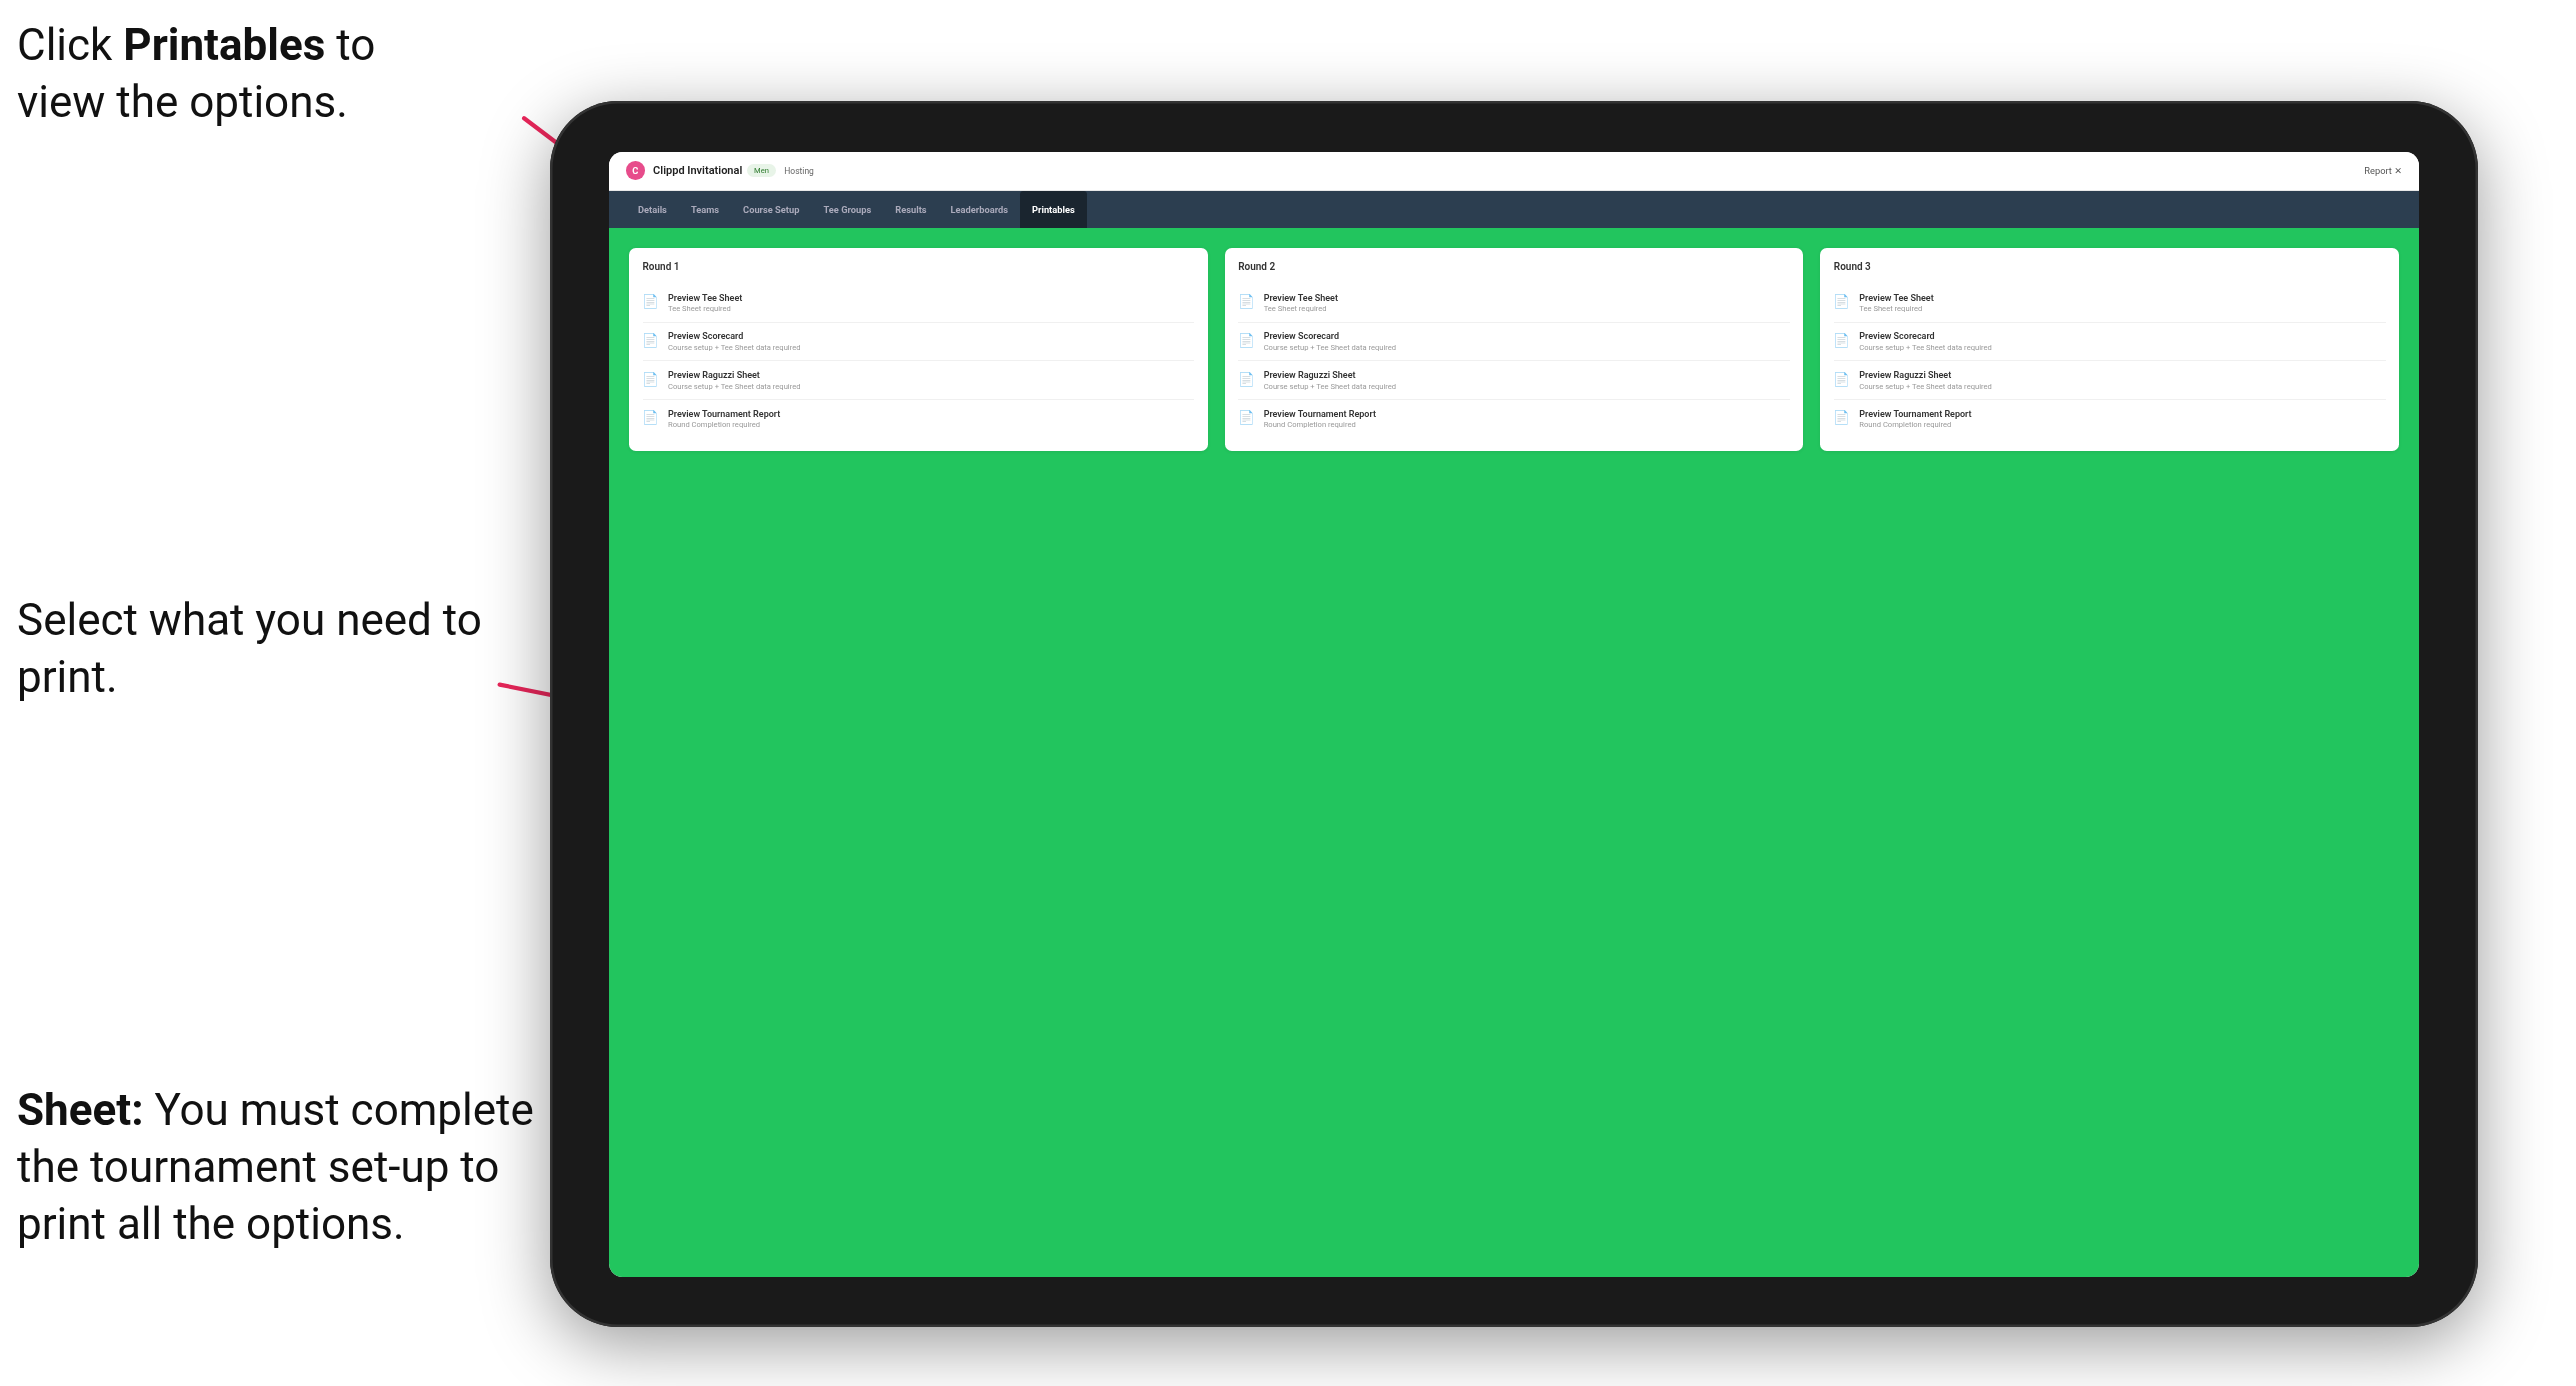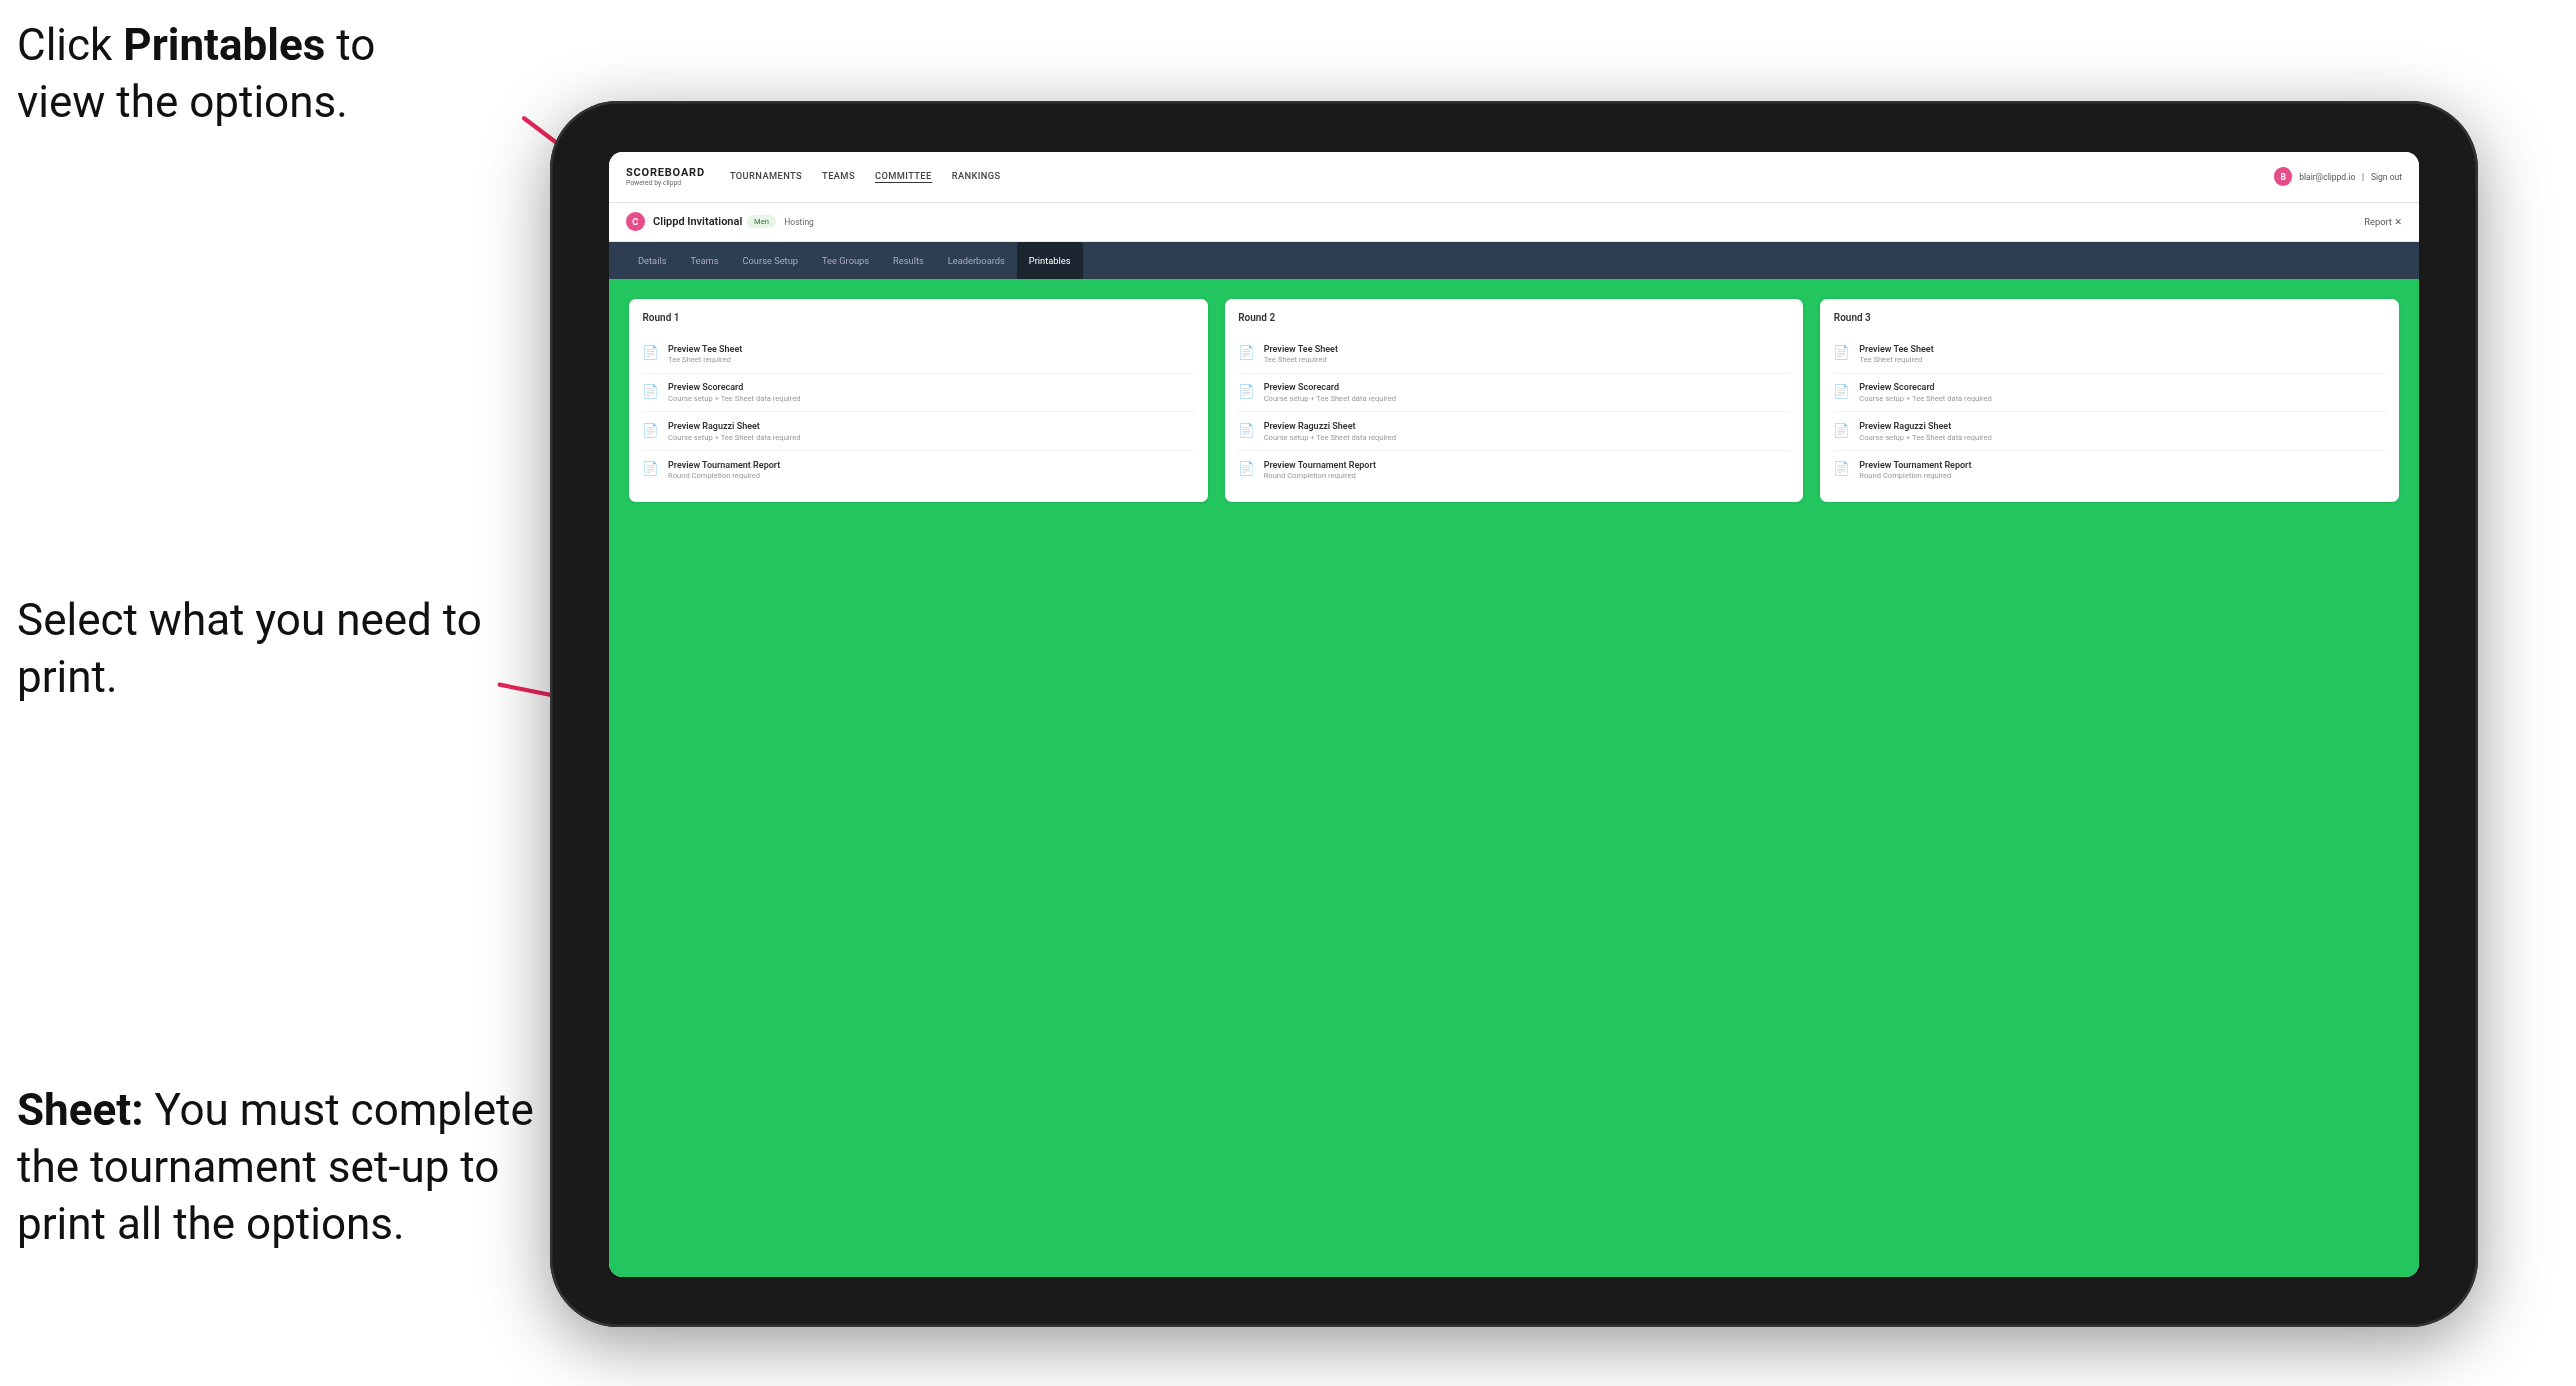--- a/index.html
+++ b/index.html
@@ -211,21 +211,21 @@
     }
 
     .sub-nav-tab {
       color: #aab;
       font-size: 9.3px;
       padding: 4px 12px;
       height: 37px;
       display: flex;
       align-items: center;
       cursor: pointer;
-      font-weight: 400;
+      font-weight: 700;
     }
 
     .sub-nav-tab.active {
       background: #1a252f;
       color: #ffffff;
       border-radius: 3.4px 3.4px 0 0;
     }
 
     
     .main-content {
@@ -312,38 +312,20 @@
 </svg>
 
 <svg class="arrow-svg" style="top:617px;left:474px;width:474px;height:186px;" viewBox="0 0 560 220" fill="none" xmlns="http://www.w3.org/2000/svg">
   <line x1="30" y1="80" x2="430" y2="160" stroke="#e8265a" stroke-width="5" stroke-linecap="round"></line>
   <polygon points="430,160 395,145 410,180" fill="#e8265a"></polygon>
 </svg>
 
 <div class="tablet-shell">
   <div class="tablet-screen">
 
-    <div class="top-nav">
-      <div class="logo-area">
-        <span class="logo-title">SCOREBOARD</span>
-        <span class="logo-sub">Powered by clippd</span>
-      </div>
-      <div class="top-nav-links">
-        <a class="top-nav-link">TOURNAMENTS</a>
-        <a class="top-nav-link">TEAMS</a>
-        <a class="top-nav-link active">COMMITTEE</a>
-        <a class="top-nav-link">RANKINGS</a>
-      </div>
-      <div class="top-nav-right">
-        <div class="user-avatar">B</div>
-        <span>blair@clippd.io</span>
-        <span> | </span>
-        <a style="cursor:pointer;color:#555;text-decoration:none;font-size:8.5px;">Sign out</a>
-      </div>
-    </div>
 
     <div class="tournament-header">
       <div class="tournament-logo">C</div>
       <span class="tournament-name">Clippd Invitational</span>
       <span class="tournament-badge">Men</span>
       <span class="tournament-status">Hosting</span>
       <span class="cancel-btn">Report ✕</span>
     </div>
 
     <div class="sub-nav">

